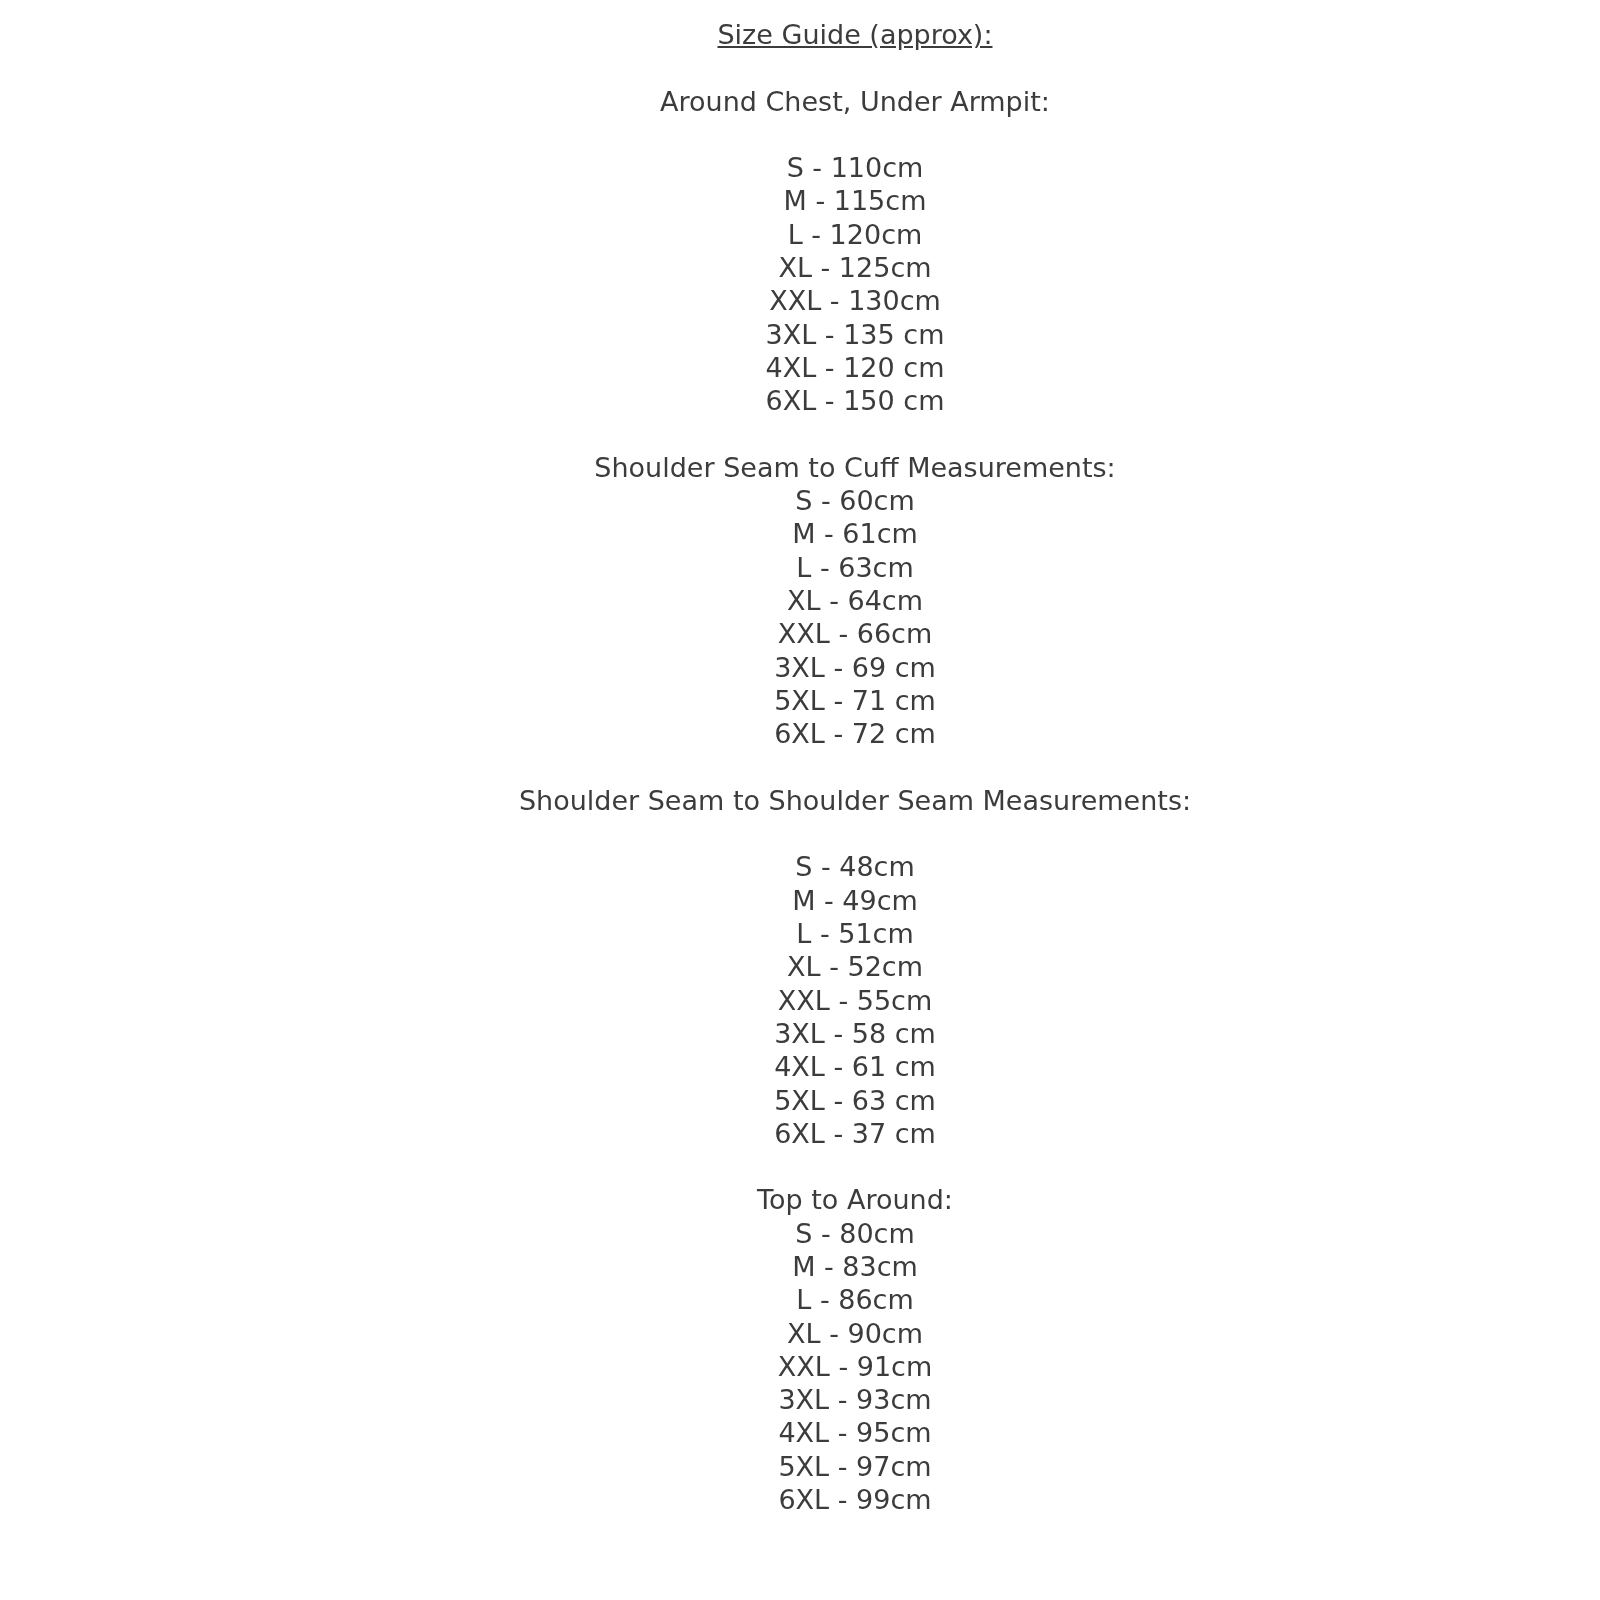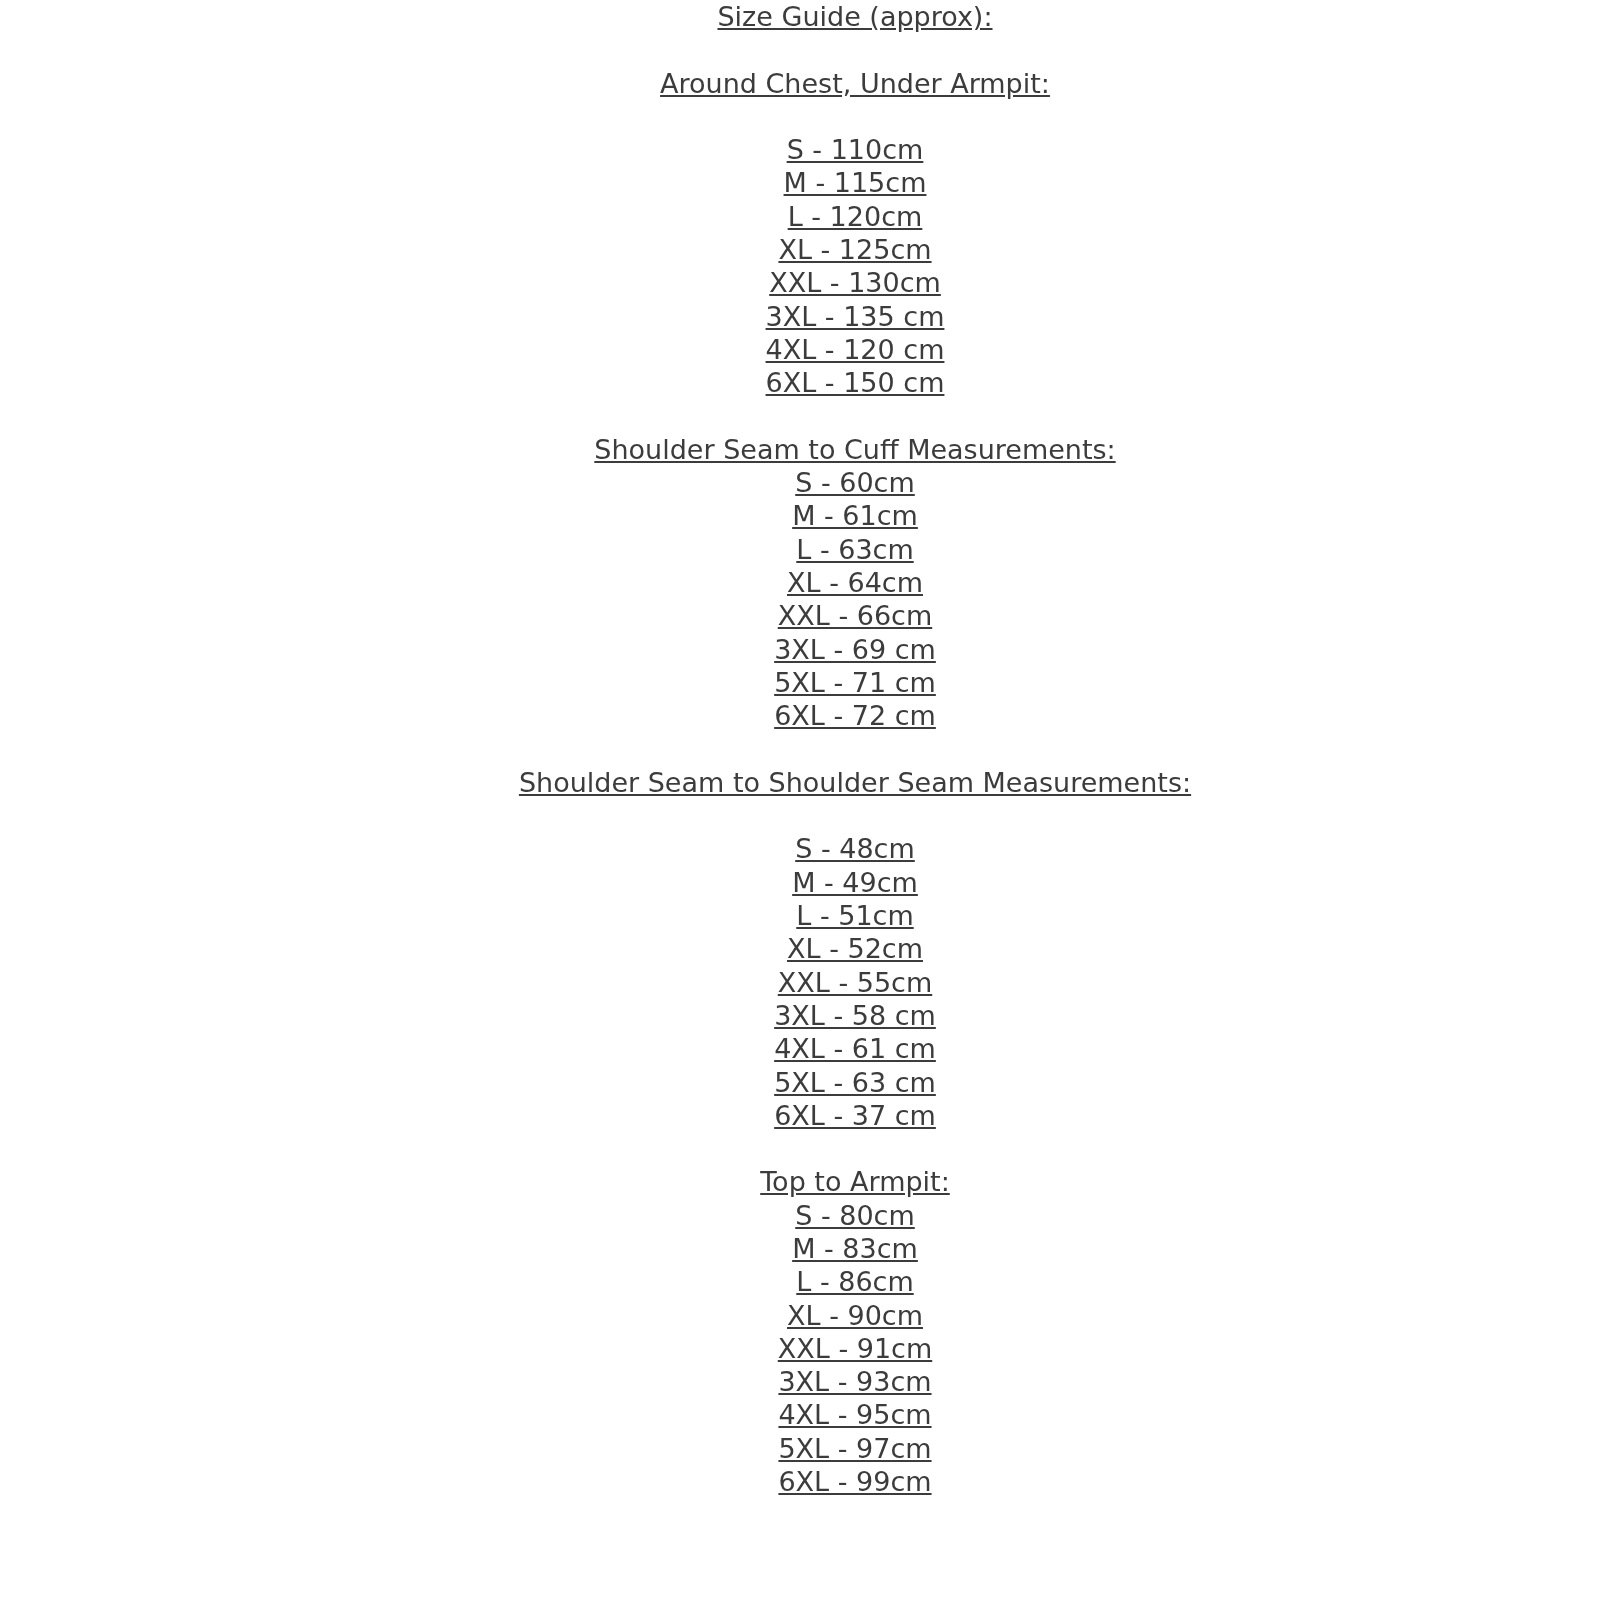--- a/index.html
+++ b/index.html
@@ -7,31 +7,31 @@
     padding: 0;
     background: #ffffff;
     width: 1600px;
     height: 1600px;
     overflow: hidden;
   }
   .doc {
     box-sizing: border-box;
     margin-left: 155px;
     width: 1400px;
+    padding-top: 18px;
     text-align: center;
     font-family: "DejaVu Sans", "Liberation Sans", sans-serif;
     font-size: 27px;
     line-height: 33.3px;
     color: #3c3c3c;
     -webkit-font-smoothing: antialiased;
   }
   .line {
     height: 33.3px;
     white-space: pre;
-    text-decoration: underline;
   }
   .blank {
     height: 33.3px;
   }
   .title {
     text-decoration: underline;
   }
   .heading { }
   .item { }
 </style>
@@ -68,21 +68,21 @@
       <div class="line item">S - 48cm</div>
       <div class="line item">M - 49cm</div>
       <div class="line item">L - 51cm</div>
       <div class="line item">XL - 52cm</div>
       <div class="line item">XXL - 55cm</div>
       <div class="line item">3XL - 58 cm</div>
       <div class="line item">4XL - 61 cm</div>
       <div class="line item">5XL - 63 cm</div>
       <div class="line item">6XL - 37 cm</div>
       <div class="blank"></div>
-      <div class="line heading">Top to Armpit:</div>
+      <div class="line heading">Top to Around:</div>
       <div class="line item">S - 80cm</div>
       <div class="line item">M - 83cm</div>
       <div class="line item">L - 86cm</div>
       <div class="line item">XL - 90cm</div>
       <div class="line item">XXL - 91cm</div>
       <div class="line item">3XL - 93cm</div>
       <div class="line item">4XL - 95cm</div>
       <div class="line item">5XL - 97cm</div>
       <div class="line item">6XL - 99cm</div>
     </div>

